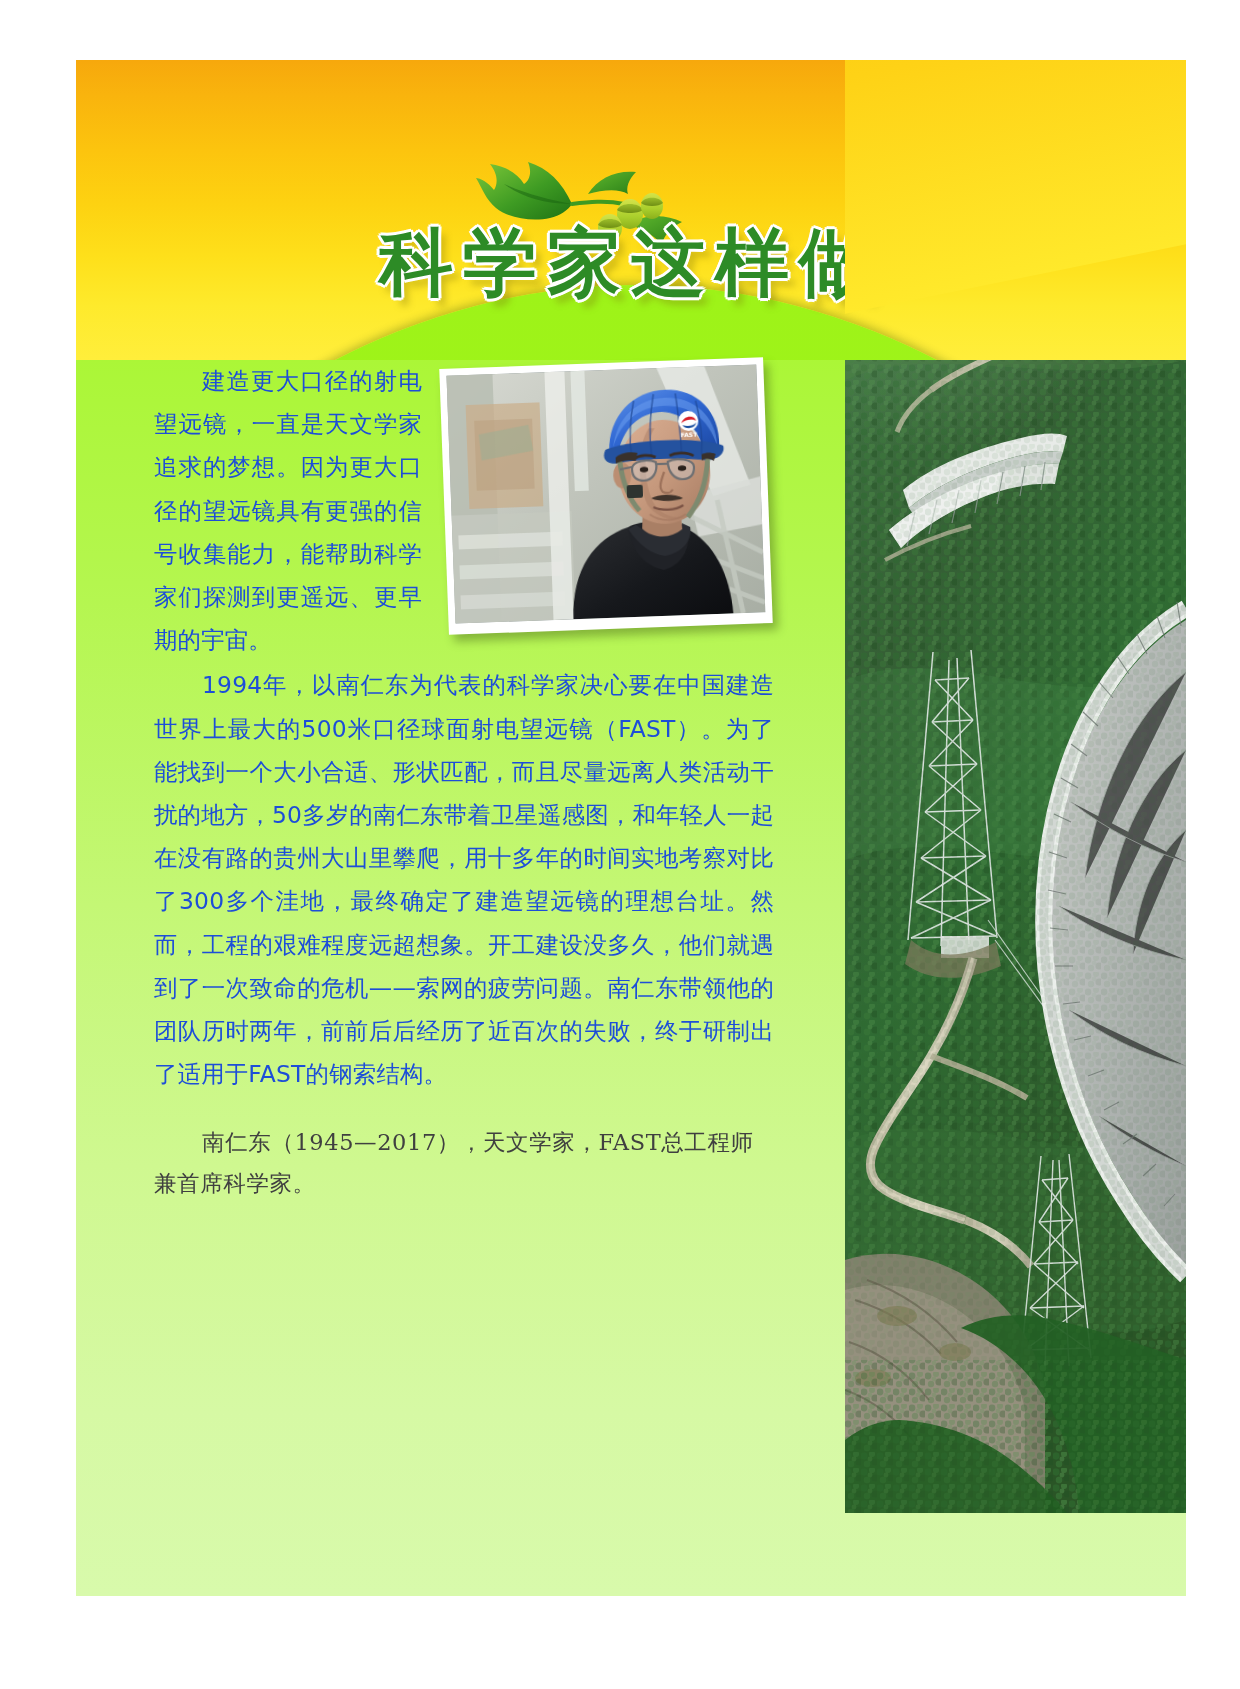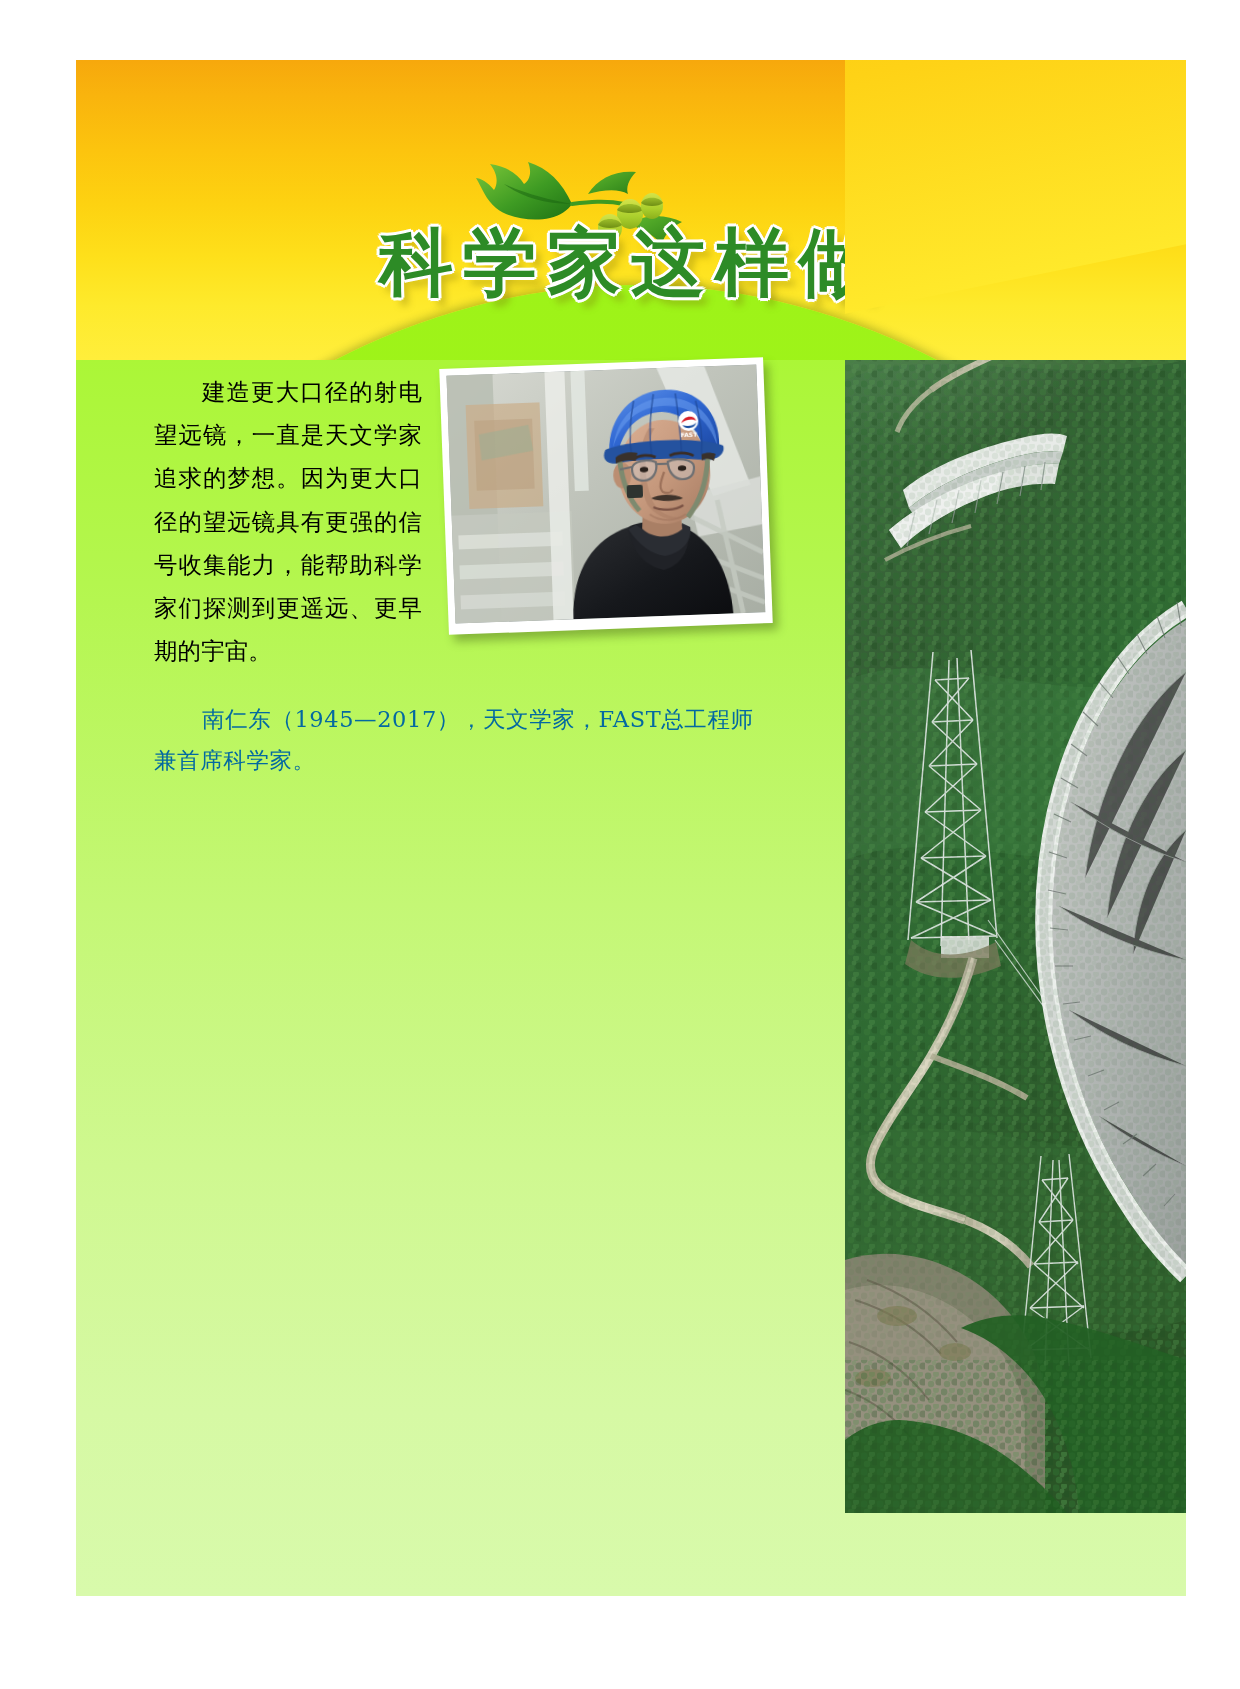--- a/index.html
+++ b/index.html
@@ -160,38 +160,38 @@
 
   
   .text-col {
     position: absolute;
     left: 78px;
     top: 298px;
     width: 620px;
     z-index: 20;
   }
   p.body-p {
-    margin: 13px 0 2px 0;
+    margin: 2px 0 2px 0;
     font-family: "DejaVu Sans", "Liberation Sans", sans-serif;
     font-size: 23.4px;
     line-height: 43.2px;
-    color: #000000;
+    color: #1d4ed8;
     text-align: justify;
     text-indent: 48px;
     letter-spacing: 0.2px;
   }
   p.narrow {
     width: 268px;
   }
   p.note {
     margin: 26px 0 0 0;
     font-family: "DejaVu Serif", "Liberation Serif", serif;
     font-size: 22.5px;
     line-height: 41px;
-    color: #0369a1;
+    color: #404040;
     text-indent: 48px;
     letter-spacing: 0.6px;
   }
 
   .float-gap {
     float: right;
     width: 0px;
     height: 258px;
   }
 </style>
@@ -581,16 +581,17 @@
 
         <path d="M166,88 C170,84 180,82 188,84 L186,92 C178,90 170,92 166,94 Z" fill="#39312b"></path>
         <path d="M252,88 C256,86 262,86 266,88 L264,95 C260,92 256,92 252,94 Z" fill="#39312b"></path>
       </svg>
     </div>
   </div>
 
   <div class="text-col">
     <div class="float-gap"></div>
     <p class="body-p narrow" style="width: 268px; text-align: justify;">建造更大口径的射电望远镜，一直是天文学家追求的梦想。因为更大口径的望远镜具有更强的信号收集能力，能帮助科学家们探测到更遥远、更早期的宇宙。</p>
+    <p class="body-p">1994年，以南仁东为代表的科学家决心要在中国建造世界上最大的500米口径球面射电望远镜（FAST）。为了能找到一个大小合适、形状匹配，而且尽量远离人类活动干扰的地方，50多岁的南仁东带着卫星遥感图，和年轻人一起在没有路的贵州大山里攀爬，用十多年的时间实地考察对比了300多个洼地，最终确定了建造望远镜的理想台址。然而，工程的艰难程度远超想象。开工建设没多久，他们就遇到了一次致命的危机——索网的疲劳问题。南仁东带领他的团队历时两年，前前后后经历了近百次的失败，终于研制出了适用于FAST的钢索结构。</p>
     <p class="note">南仁东（1945—2017），天文学家，FAST总工程师兼首席科学家。</p>
   </div>
 
 </div>
 
 </body></html>

